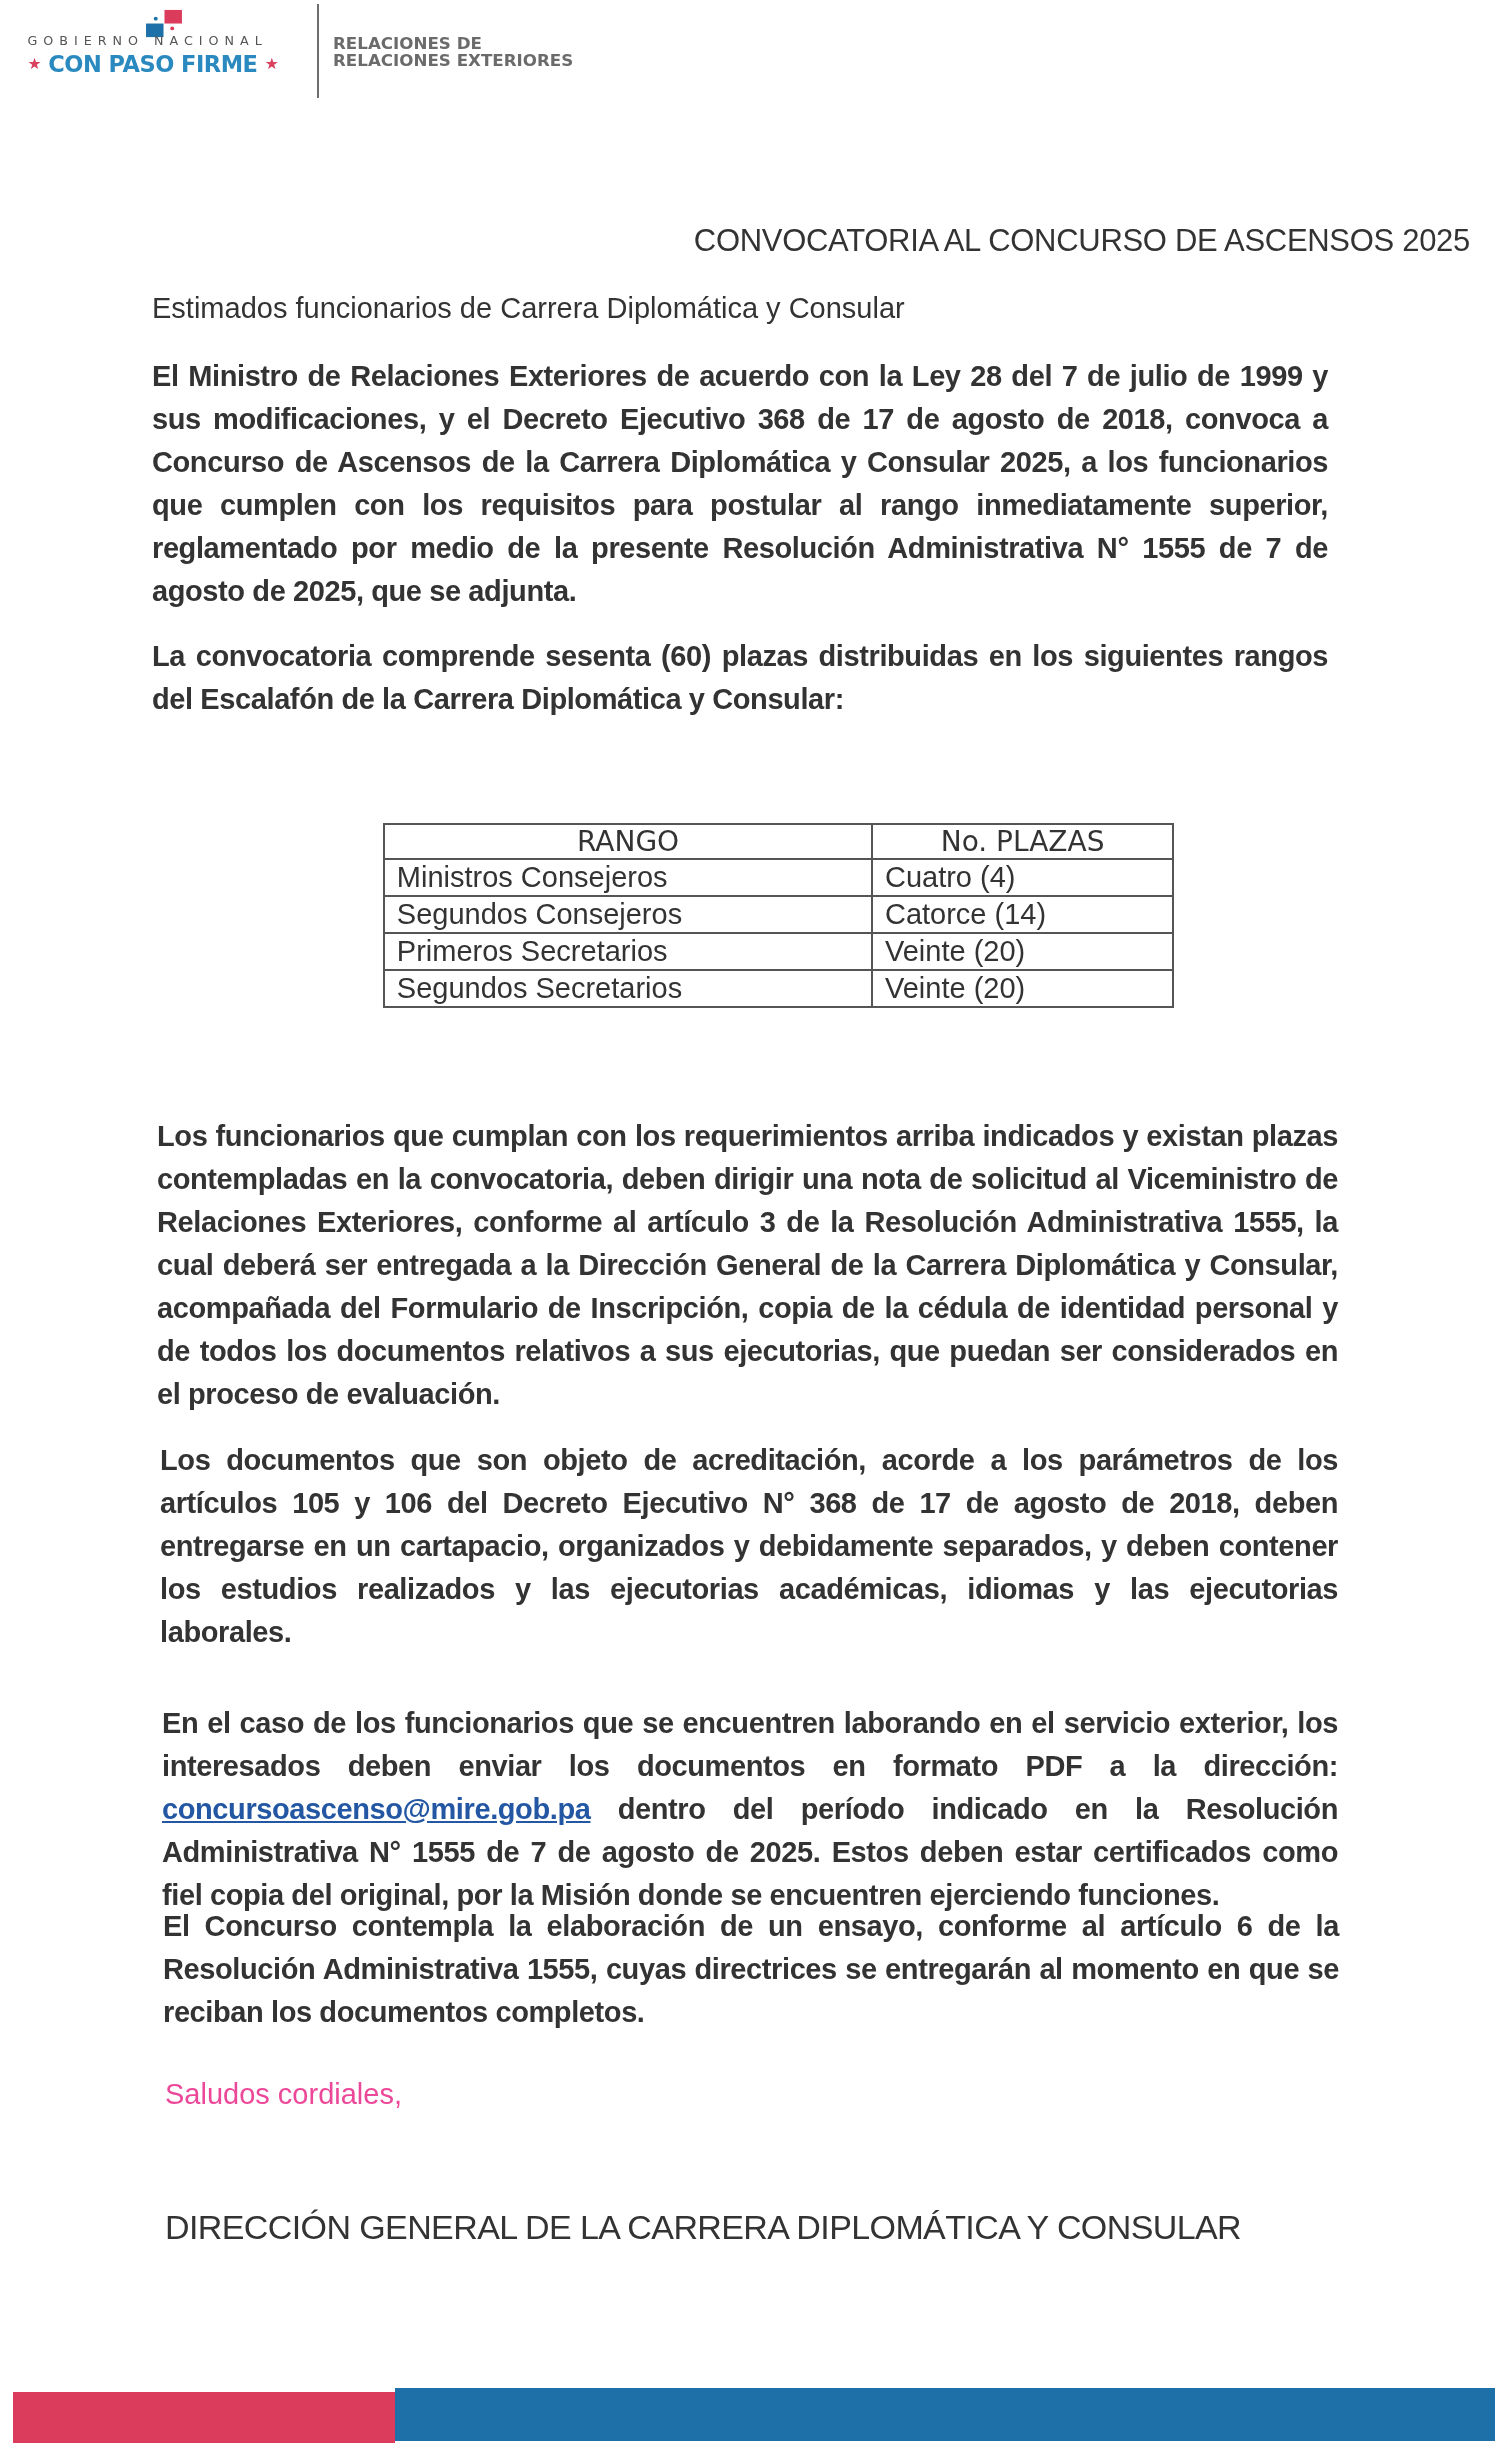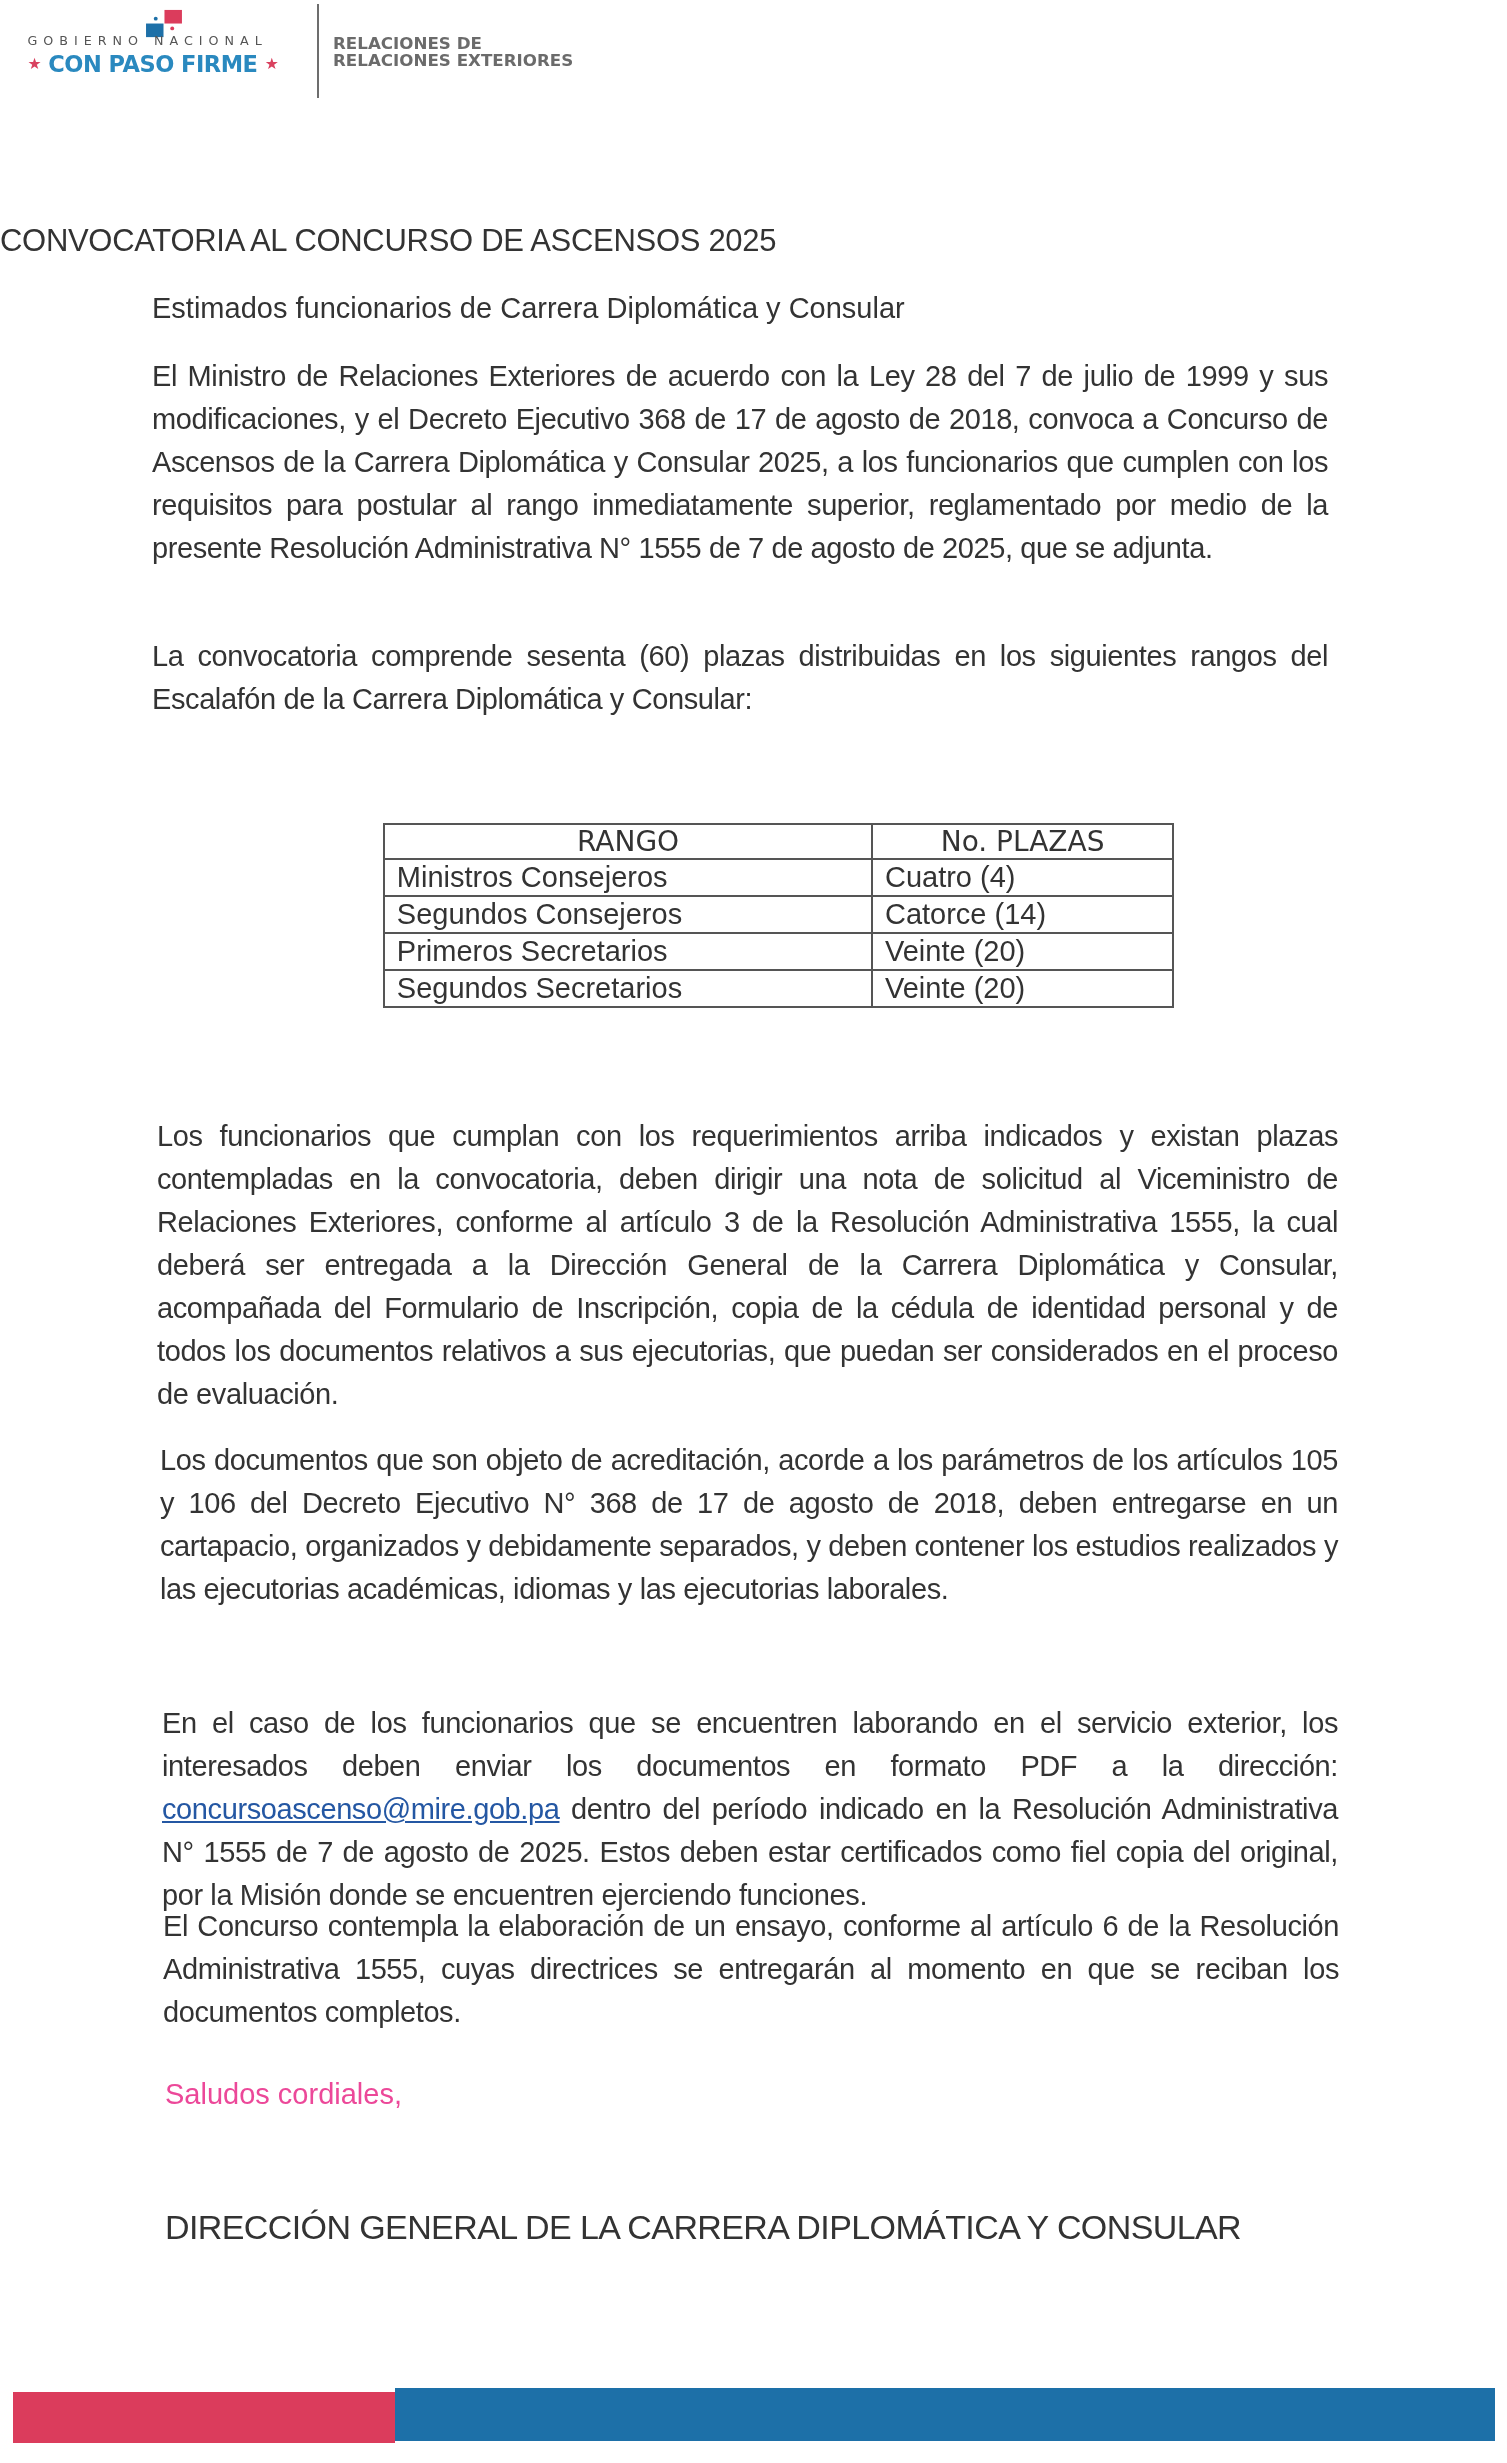--- a/index.html
+++ b/index.html
@@ -12,24 +12,24 @@
   .gob-nac { left: 27.4px; top: 33px; font-size: 12.7px; letter-spacing: 6px; color: #555;
              font-family: "DejaVu Sans", sans-serif; white-space: nowrap; }
   .paso { left: 27.4px; top: 51px; font-size: 22.5px; font-weight: bold; color: #2a89bf;
           font-family: "DejaVu Sans", sans-serif; white-space: nowrap; letter-spacing: -0.5px; }
   .paso .star { color: #d9415f; font-size: 15.7px; vertical-align: 2.9px; }
   .hdr-divider { left: 317px; top: 3.9px; width: 2px; height: 94px; background: #6d6d6d; }
   .ministerio { left: 333px; top: 35px; font-size: 16.7px; font-weight: bold; color: #6b6b6b; line-height: 16.7px;
                 font-family: "DejaVu Sans", sans-serif; white-space: nowrap; }
 
   
-  .title { left: 0; width: 1470px; top: 223px; text-align: left; font-size: 31px; color: #333; letter-spacing: -0.3px; }
+  .title { left: 0; width: 1470px; top: 223px; text-align: right; font-size: 31px; color: #333; letter-spacing: -0.3px; }
   .greeting { left: 152px; top: 292px; font-size: 29px; color: #333; }
   .para { left: 152px; width: 1176px; font-size: 29px; line-height: 43px; text-align: justify; color: #333;
-          letter-spacing: -0.4px; }
+          letter-spacing: -0.4px; font-weight: bold; }
   .para.p1 { top: 355px; }
   .para.p2 { top: 635px; }
   .para.p3 { top: 1115px; left: 157px; width: 1181px; }
   .para.p4 { top: 1439px; left: 160px; width: 1178px; }
   .para.p5 { top: 1674px; left: 162px; width: 1176px; margin-top: 28px; }
   .para.p6 { top: 1905px; left: 163px; width: 1176px; }
   .closing { left: 165px; top: 2078px; font-size: 29px; color: #ec4899; }
   .signature { left: 165px; top: 2208px; font-size: 34px; color: #333; letter-spacing: -0.6px; }
   .email-link { color: #2457a3; text-decoration: underline; }
 

